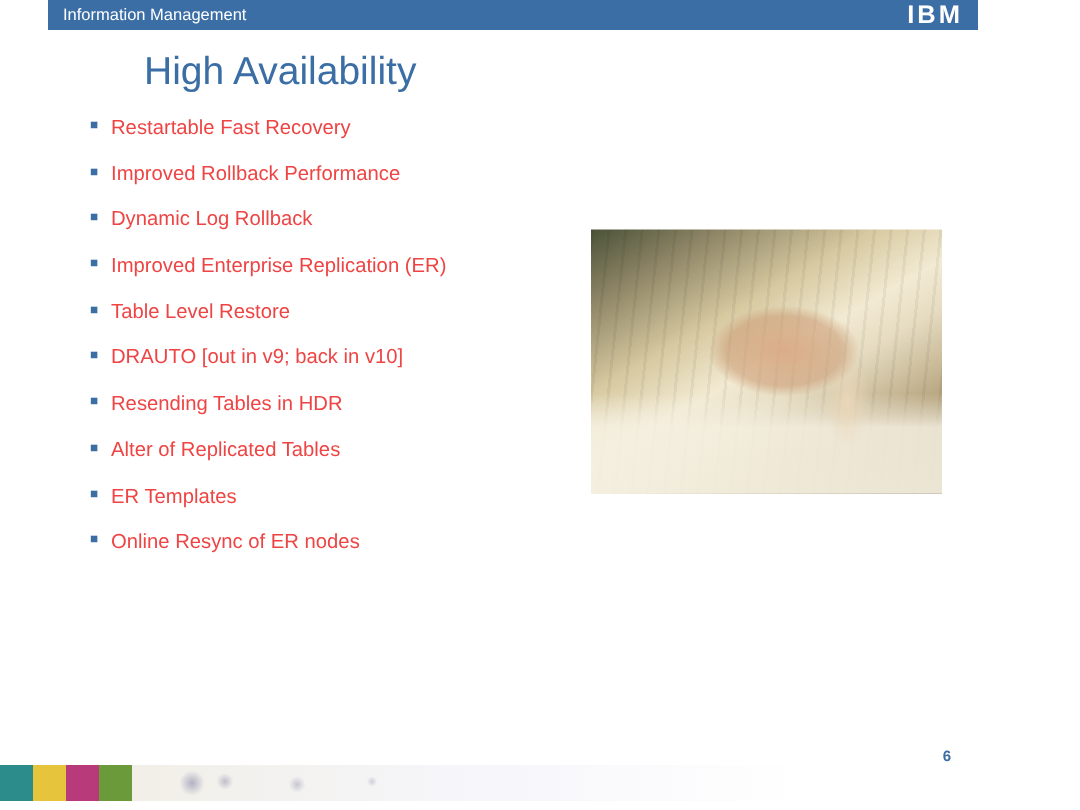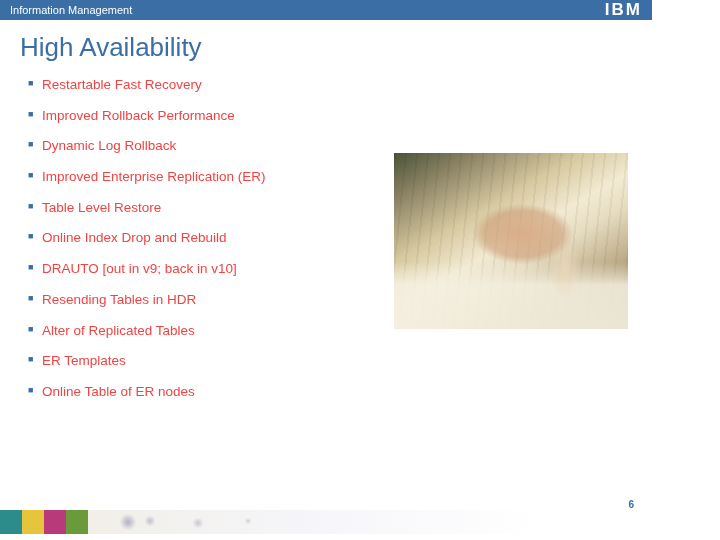--- a/index.html
+++ b/index.html
@@ -1,22 +1,22 @@
 <!DOCTYPE html>
 <html><head>
 <meta charset="utf-8">
 <style>
   * { box-sizing: border-box; margin: 0; padding: 0; }
   html, body { width: 720px; height: 540px; font-family: Arial, Helvetica, sans-serif; background: #fff; overflow: hidden; }
-  .slide { width: 652px; height: 540px; position: relative; display: flex; flex-direction: column; }
+  .slide { width: 652px; height: 540px; position: relative; display: flex; flex-direction: column; padding-left: 32px; }
   .topbar { height: 20px; background: #3b6ea5; display: flex; align-items: center; justify-content: space-between; padding: 0 10px; }
   .topbar-title { color: #fff; font-size: 11px; }
   .topbar-logo { display: flex; align-items: center; gap: 2px; }
   .ibm-text { color: #fff; font-size: 17px; font-weight: bold; letter-spacing: 2px; font-family: Arial, sans-serif; }
-  .title-area { padding: 12px 20px 8px 20px; }
+  .title-area { padding: 12px 20px 8px 20px; margin-left: 44px; }
   .slide-title { color: #3b6ea5; font-size: 26px; font-weight: normal; }
   .content { flex: 1; position: relative; padding: 6px 20px 0 28px; }
   .bullets { list-style: none; font-size: 13.5px; color: #ef4444; }
   .bullets li { position: relative; padding-left: 14px; margin-bottom: 14.5px; line-height: 1.2; }
   .bullets li::before { content: "■"; position: absolute; left: 0; top: 1px; color: #3b6ea5; font-size: 9px; }
   .image-box { position: absolute; top: 82px; right: 24px; width: 234px; height: 176px; background: linear-gradient(150deg, #4a5238 0%, #8a8263 15%, #d7c9a0 35%, #f2ead2 50%, #e6dcc1 60%, #baa883 78%, #8d7d5c 100%); border: 0; overflow: hidden; }
   .image-box::after { content: ""; position: absolute; inset: 0; background:
     radial-gradient(ellipse 70px 42px at 55% 46%, rgba(217,168,130,0.92) 0%, rgba(200,150,110,0.55) 55%, transparent 72%),
     radial-gradient(ellipse 22px 44px at 73% 65%, rgba(234,215,185,0.9) 0%, transparent 70%),
     linear-gradient(180deg, transparent 62%, rgba(245,240,225,0.85) 75%, rgba(245,240,225,0.9) 100%),
@@ -54,26 +54,25 @@
     <h1 class="slide-title">High Availability</h1>
   </div>
 
   <div class="content">
     <ul class="bullets">
       <li>Restartable Fast Recovery</li>
       <li>Improved Rollback Performance</li>
       <li>Dynamic Log Rollback</li>
       <li>Improved Enterprise Replication (ER)</li>
       <li>Table Level Restore</li>
-      <li>Online Index Drop and Rebuild</li>
       <li>DRAUTO [out in v9; back in v10]</li>
       <li>Resending Tables in HDR</li>
       <li>Alter of Replicated Tables</li>
       <li>ER Templates</li>
-      <li>Online Table of ER nodes</li>
+      <li>Online Resync of ER nodes</li>
     </ul>
     <div class="image-box" aria-label="hand-on-keyboard-photo"></div>
   </div>
 
   <span class="page-number">6</span>
 
   <div class="footer">
     <div class="footer-blocks">
       <div class="blk b-teal"></div>
       <div class="blk b-yellow"></div>

